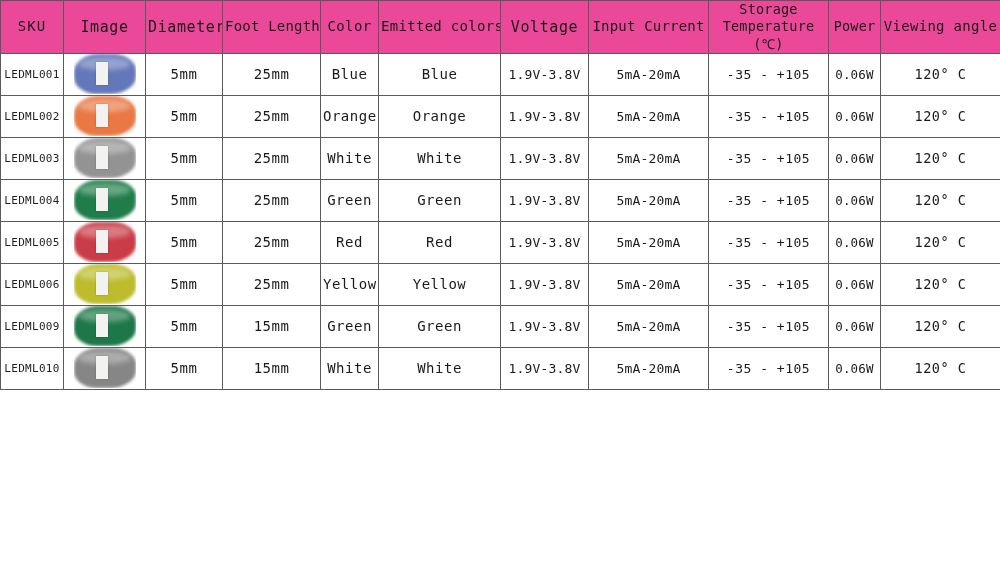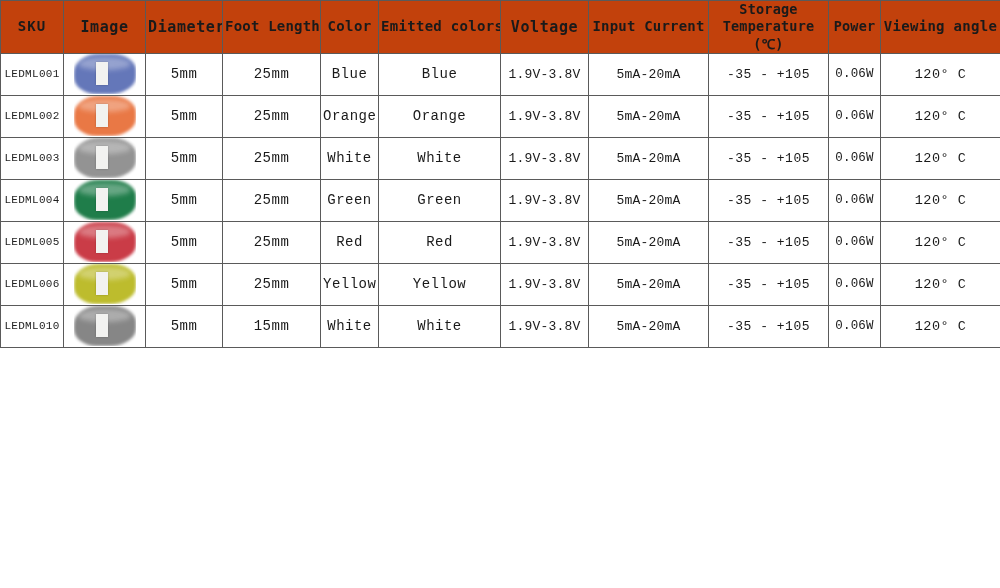--- a/index.html
+++ b/index.html
@@ -34,43 +34,43 @@
 
   #spec-table th,
   #spec-table td {
     border: 1px solid #5a5a5a;
     text-align: center;
     vertical-align: middle;
     padding: 0 2px;
     overflow: hidden;
   }
   thead th {
-    background: #c2410c;
+    background: #ec4899;
     height: 51px;
-    font-weight: bold;
+    font-weight: normal;
     font-size: 15px;
     line-height: 1.12;
     letter-spacing: 0.6px;
     white-space: nowrap;
   }
   thead th.multi {
     white-space: normal;
     font-size: 13.5px;
     line-height: 1.28;
     letter-spacing: 0.2px;
   }
   thead th.th-sku   { font-size: 14px; letter-spacing: 1px; }
   thead th.th-power { font-size: 13.5px; letter-spacing: 0.2px; }
   thead th.th-color { font-size: 14px; letter-spacing: 0.4px; }
   thead th.th-emitted { font-size: 14px; letter-spacing: 0.3px; }
   thead th.th-foot  { font-size: 14px; letter-spacing: 0.2px; }
   thead th.th-current { font-size: 14px; letter-spacing: 0.2px; }
   thead th.th-angle { font-size: 14px; letter-spacing: 0.3px; margin-top: 32px; }
 
-  tbody tr { height: 42px; font-family: Liberation Mono, monospace; }
+  tbody tr { height: 42px; }
   tbody td {
     font-size: 14px;
     letter-spacing: 0.5px;
     white-space: nowrap;
   }
   td.sku-cell {
     font-size: 11px;
     letter-spacing: 0.3px;
     text-align: left;
     padding-left: 4px;
@@ -264,20 +264,39 @@
         <td>25mm</td>
         <td>Yellow</td>
         <td>Yellow</td>
         <td class="voltage-cell">1.9V-3.8V</td>
         <td class="current-cell">5mA-20mA</td>
         <td class="storage-cell">-35 - +105</td>
         <td class="power-cell">0.06W</td>
         <td class="angle-cell">120° C</td>
       </tr>
       <tr>
+        <td class="sku-cell">LEDML009</td>
+        <td class="image-cell">
+          <div class="thumb" aria-label="green-led-bag-photo">
+            <div class="bag" style="background: radial-gradient(at 30% 30%, rgba(15, 111, 61, 0.867) 0%, rgb(15, 111, 61) 45%, rgba(15, 111, 61, 0.733) 75%, rgba(255, 255, 255, 0) 100%), rgb(15, 111, 61);"></div>
+            <div class="sheen"></div>
+            <div class="label"></div>
+          </div>
+        </td>
+        <td>5mm</td>
+        <td>15mm</td>
+        <td>Green</td>
+        <td>Green</td>
+        <td class="voltage-cell">1.9V-3.8V</td>
+        <td class="current-cell">5mA-20mA</td>
+        <td class="storage-cell">-35 - +105</td>
+        <td class="power-cell">0.06W</td>
+        <td class="angle-cell">120° C</td>
+      </tr>
+      <tr>
         <td class="sku-cell">LEDML010</td>
         <td class="image-cell">
           <div class="thumb" aria-label="white-led-bag-photo">
             <div class="bag" style="background: radial-gradient(at 30% 30%, rgba(127, 127, 127, 0.867) 0%, rgb(127, 127, 127) 45%, rgba(127, 127, 127, 0.733) 75%, rgba(255, 255, 255, 0) 100%), rgb(127, 127, 127);"></div>
             <div class="sheen"></div>
             <div class="label"></div>
           </div>
         </td>
         <td>5mm</td>
         <td>15mm</td>

